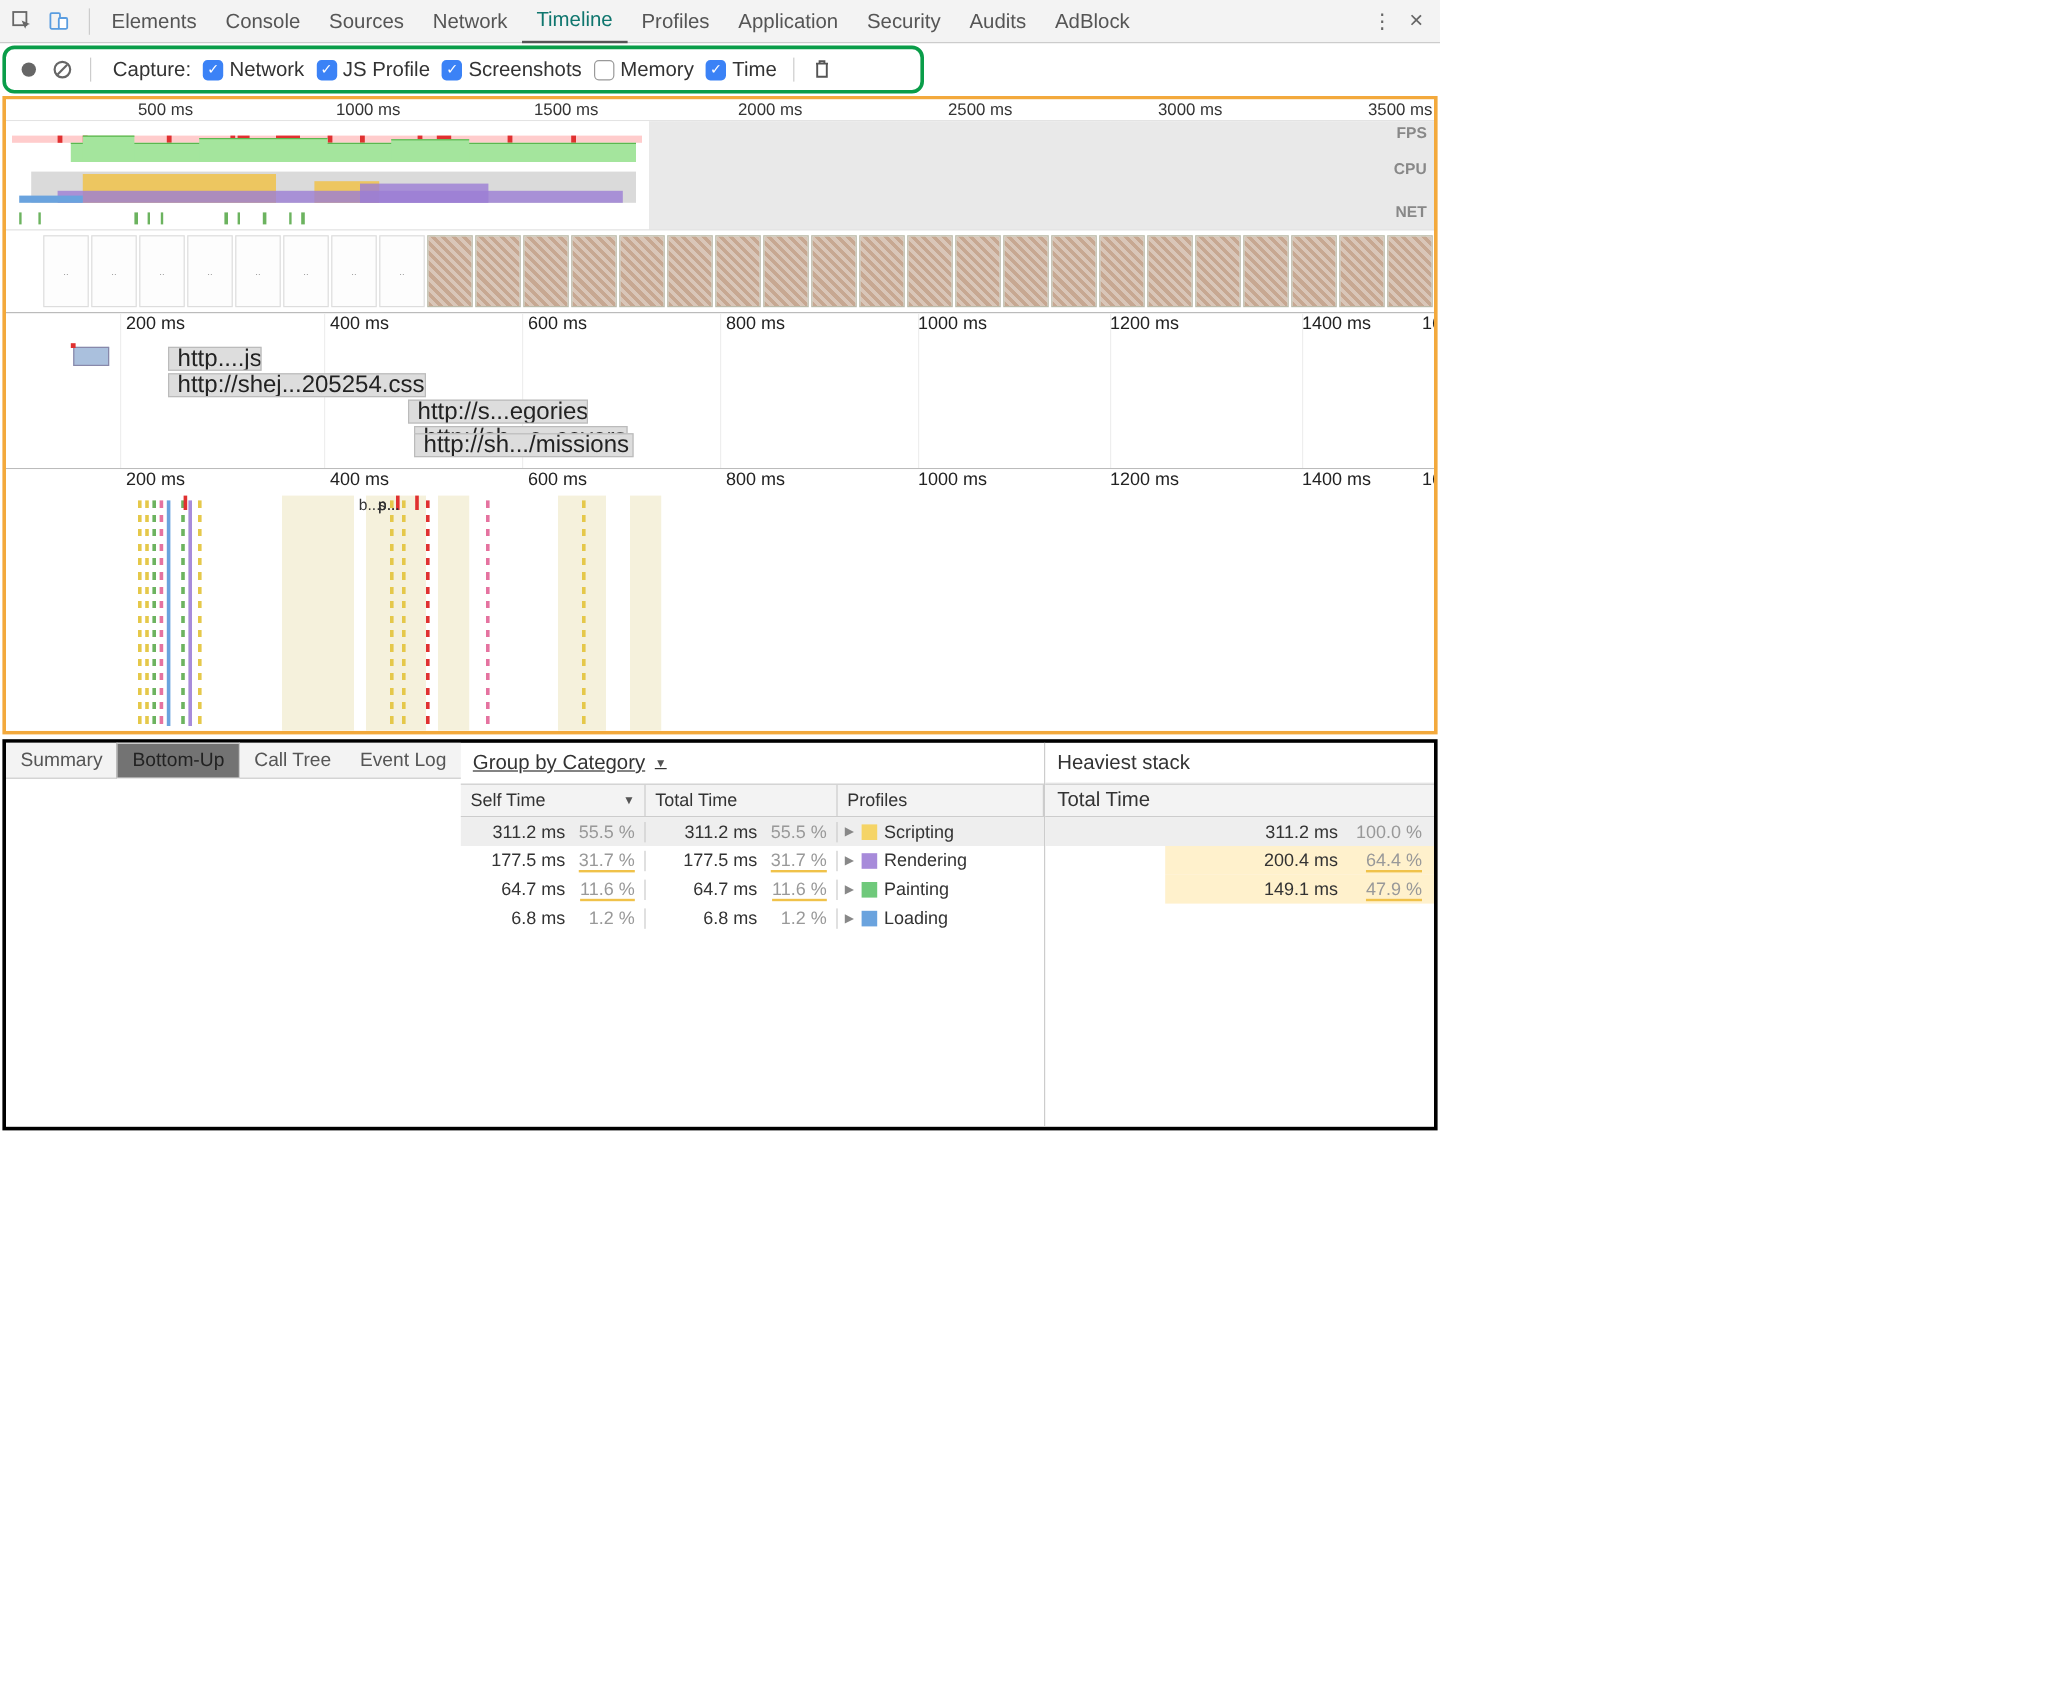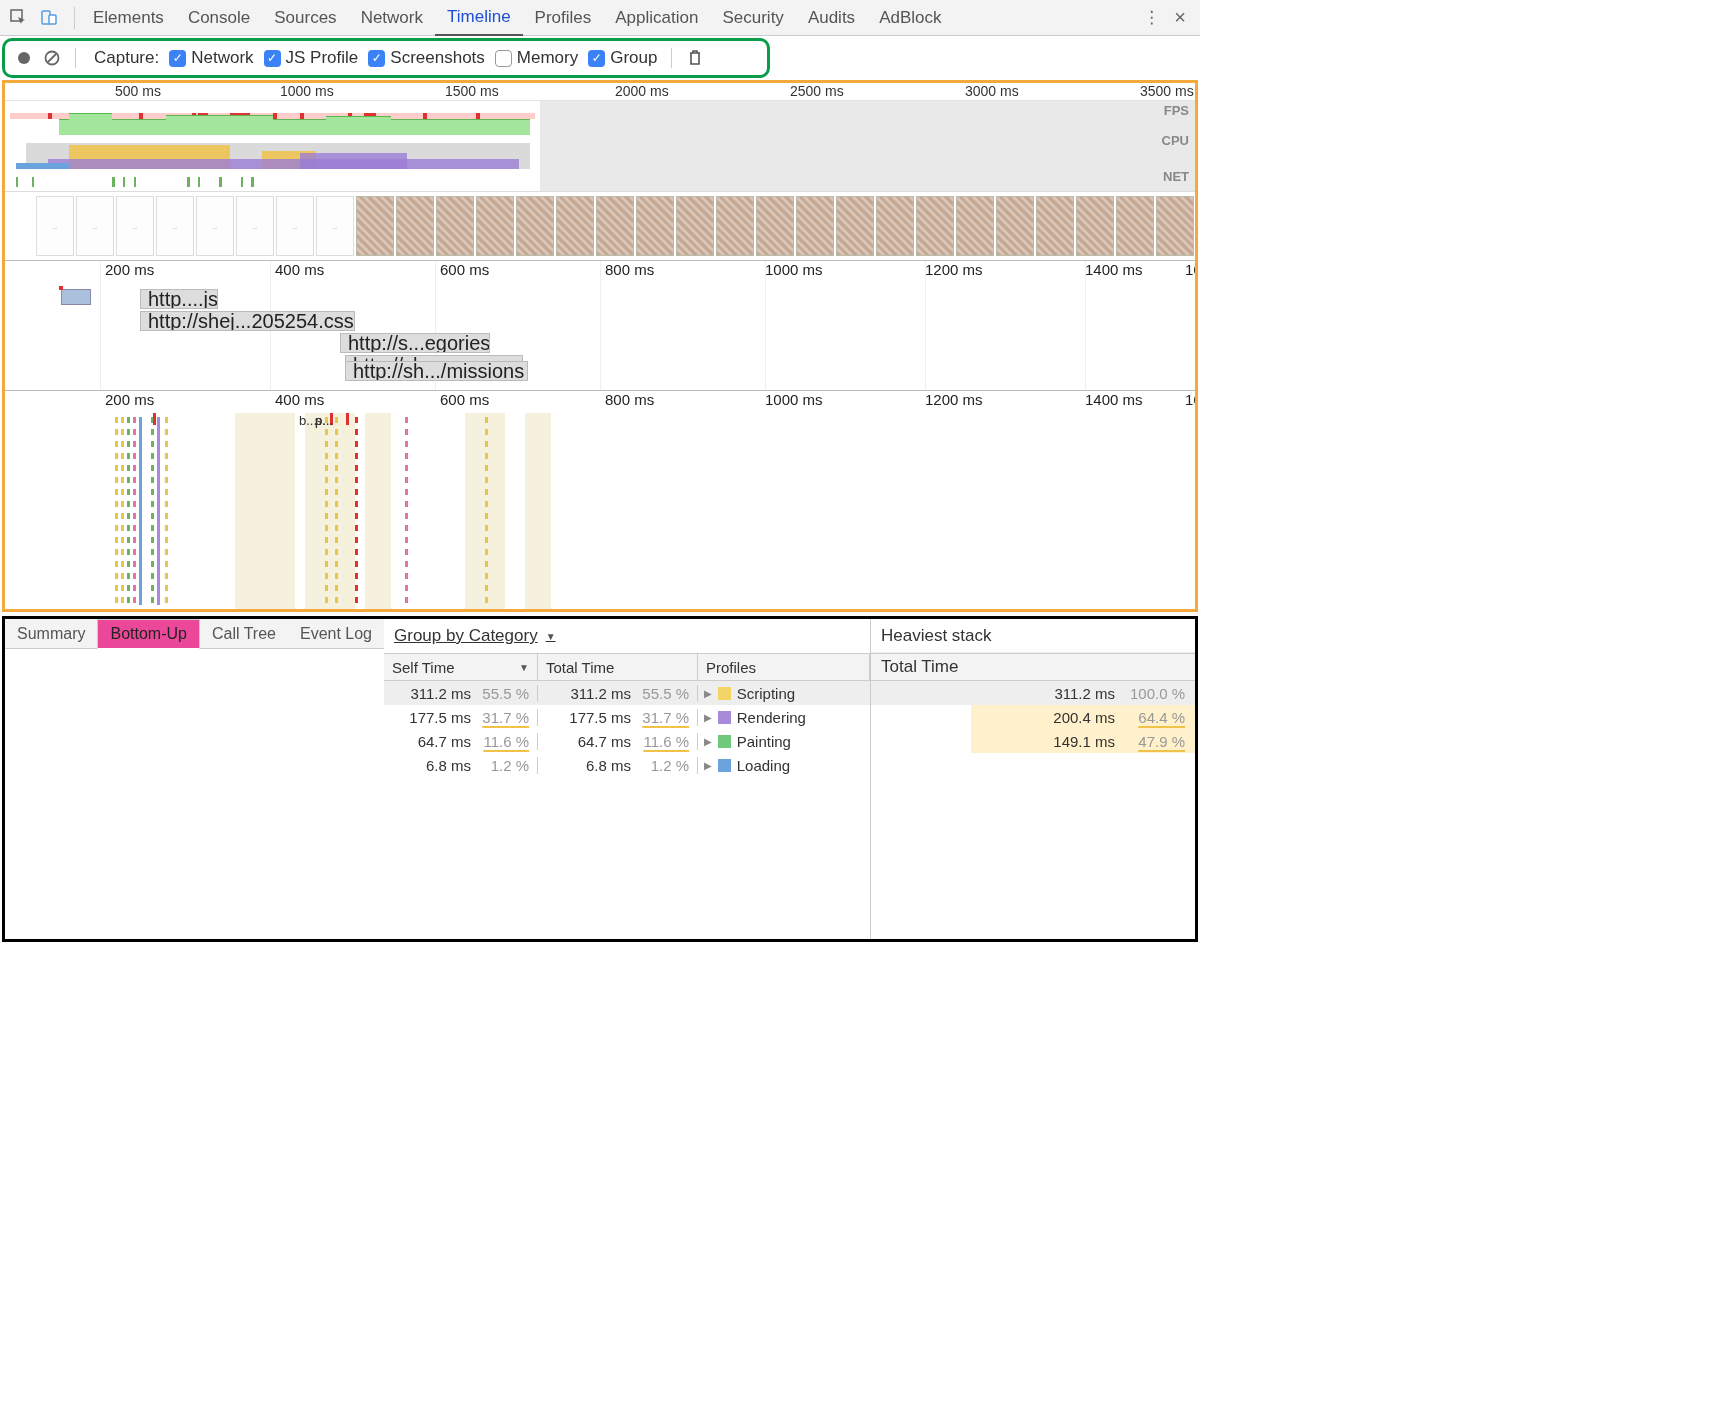--- a/index.html
+++ b/index.html
@@ -16,21 +16,21 @@
   display: flex;
   align-items: center;
   height: 36px;
   border-bottom: 1px solid #ccc;
   background: #f3f3f3;
   padding: 0 8px;
 }
 .dh-icon { width: 22px; height: 22px; display:flex; align-items:center; justify-content:center; margin-right: 8px; color:#666;}
 .dh-tabs { display: flex; gap: 0; align-items:center; flex:1; }
 .dh-tab { padding: 0 12px; color:#555; height:36px; display:flex; align-items:center; cursor:default; }
-.dh-tab.active { color:#1d4ed8; border-bottom:2px solid #555; font-weight:500; }
+.dh-tab.active { color:#0f766e; border-bottom:2px solid #555; font-weight:500; }
 .dh-right { display:flex; align-items:center; gap:14px; padding-right:6px; color:#666;}
 
 .capture-bar {
   display:flex;
   align-items:center;
   height: 40px;
   border: 3px solid #0a9d49;
   border-radius: 10px;
   margin: 2px 430px 2px 2px;
   padding: 0 10px;
@@ -140,21 +140,21 @@
 }
 .detail-tabs {
   height: 30px;
   display:flex;
   align-items:center;
   background:#f3f3f3;
   border-bottom:1px solid #ccc;
   font-size:16px;
 }
 .dt-tab { padding:0 12px; height:30px; display:flex; align-items:center; color:#555; }
-.dt-tab.active { background:#ec4899; border:1px solid #ccc; border-bottom:1px solid #fff; margin-bottom:-1px; color:#222;}
+.dt-tab.active { background:#737373; border:1px solid #ccc; border-bottom:1px solid #fff; margin-bottom:-1px; color:#222;}
 .detail-body { flex:1; display:flex; }
 .detail-left { flex:1.5; border-right:1px solid #ccc; display:flex; flex-direction:column;}
 .detail-right { flex:1; display:flex; flex-direction:column;}
 .group-row { height:34px; display:flex; align-items:center; padding:0 10px; gap:8px; color:#333;text-decoration:underline;}
 .dd-arrow { font-size:10px; color:#555; }
 .col-headers { height:28px; display:flex; background:#f3f3f3; border-top:1px solid #ccc; border-bottom:1px solid #ccc; font-size:15px; color:#333;}
 .col-h { padding:4px 8px; border-right:1px solid #ccc; display:flex; align-items:center; }
 .ch-self { width:154px; justify-content:space-between;text-align:right;}
 .ch-total { width:160px; }
 .ch-activity { flex:1; }
@@ -239,21 +239,21 @@
   <div class="cb-check">
       <div class="cb-box">✓</div>
       <span>Screenshots</span>
     </div>
   <div class="cb-check">
       <div class="cb-box unchecked"></div>
       <span>Memory</span>
     </div>
   <div class="cb-check">
       <div class="cb-box">✓</div>
-      <span>Group</span>
+      <span>Time</span>
     </div>
   <div class="cb-sep"></div>
   <div class="cb-icon">
       <svg width="14" height="16">
         <path d="M2 3 h10 M5 3 V1 h4 v2 M3 3 v11 h8 V3" fill="none" stroke="#555" stroke-width="1.6"></path>
       </svg>
     </div>
 </div>
 
 <div class="orange-box">

